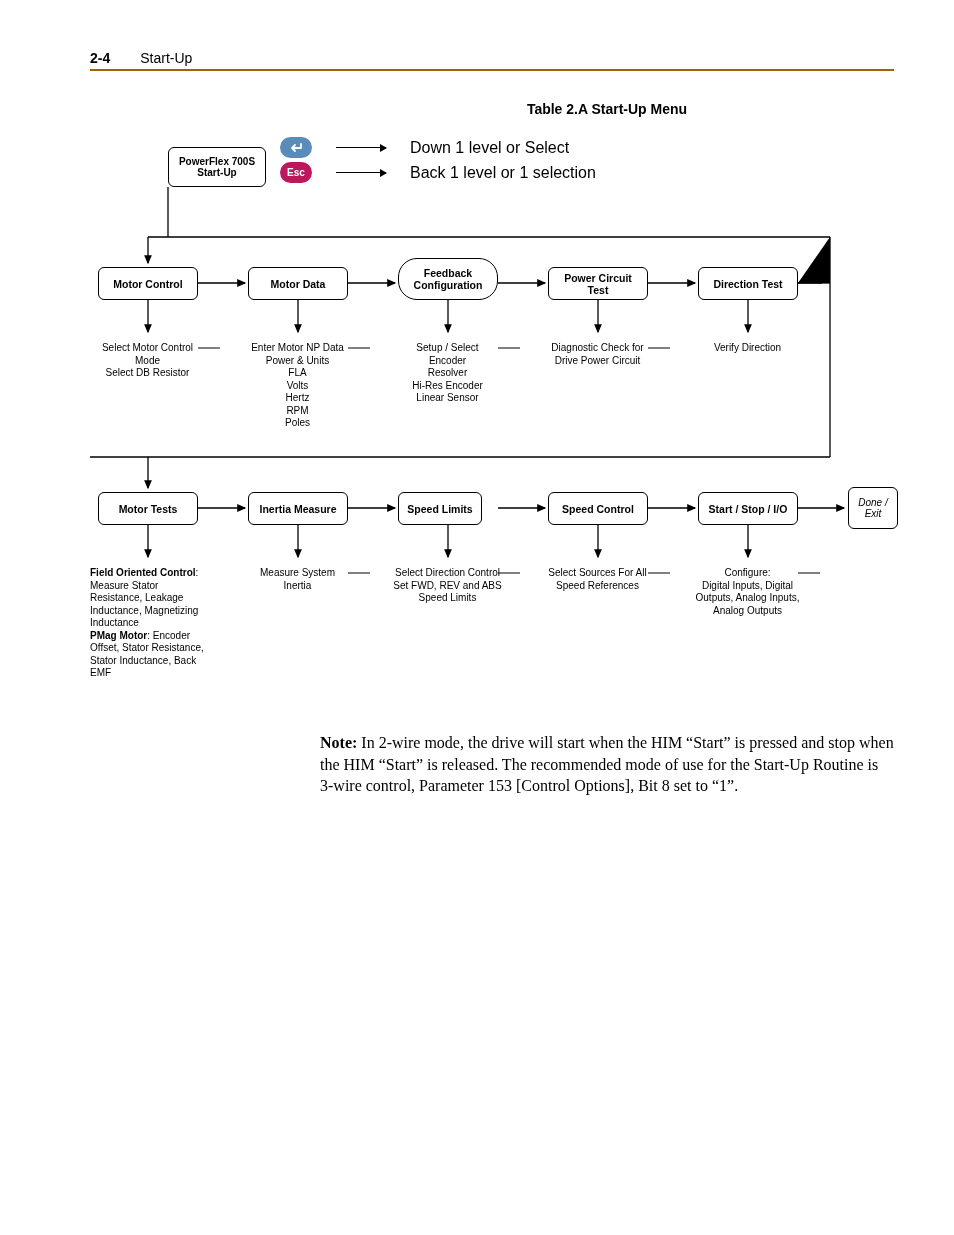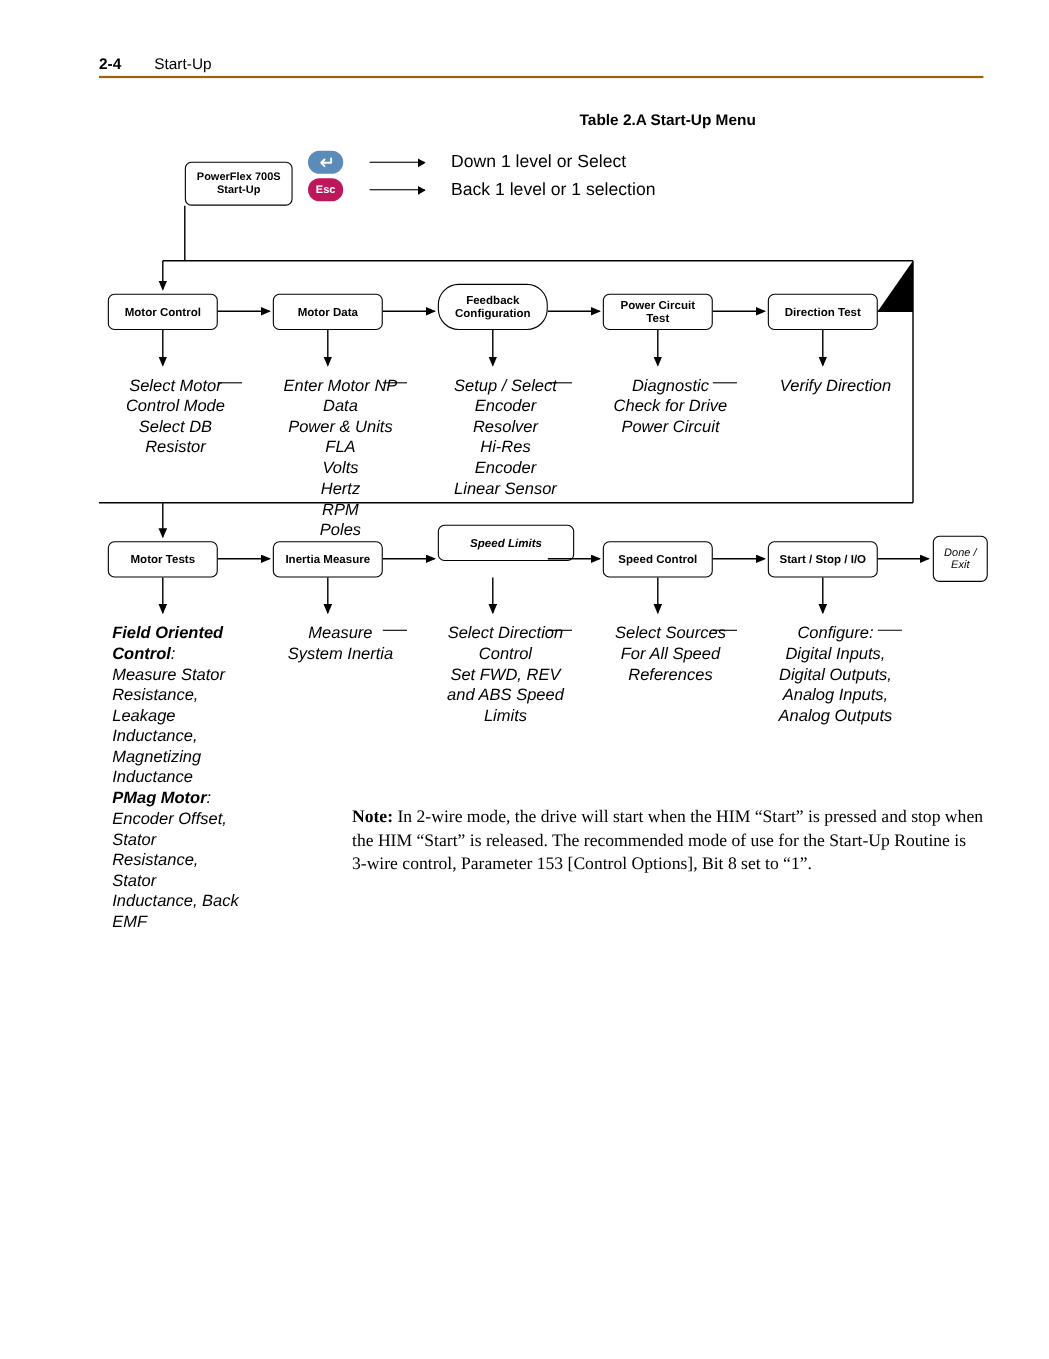--- a/index.html
+++ b/index.html
@@ -64,25 +64,23 @@
     border: 1.5px solid #000;
     border-radius: 6px;
     background: #fff;
     display: flex; align-items: center; justify-content: center;
     text-align: center;
     font-size: 10.5px; font-weight: bold;
     padding: 4px 6px;
   }
   .desc-text {
     position: absolute;
-    font-size: 15px;
-    font-style: italic;
+    font-size: 10px;
     text-align: center;
     line-height: 1.25;
-    margin-left: 12px;
   }
   .desc-text .bold { font-weight: bold; }
   .note-block {
     margin-left: 230px;
     margin-top: 15px;
     font-family: 'Times New Roman', Times, serif;
     font-size: 16px;
     line-height: 1.35;
   }
   .note-label { font-weight: bold; }
@@ -157,21 +155,21 @@
 Linear Sensor</span></div>
   <div class="desc-text" style="left:455px; top:205px; width:105px;"><span style="white-space:pre-line;">Diagnostic Check for Drive Power Circuit</span></div>
   <div class="desc-text" style="left:605px; top:205px; width:105px;"><span style="white-space:pre-line;">Verify Direction</span></div>
 
   <div class="node-box" style="left:8px; top:355px; width:100px; height:33px;">
       <span>Motor Tests</span>
     </div>
   <div class="node-box" style="left:158px; top:355px; width:100px; height:33px;">
       <span>Inertia Measure</span>
     </div>
-  <div class="node-box" style="left:308px; top:340px; width:124px; height:33px;font-style:italic;">
+  <div class="node-box" style="left:308px; top:355px; width:84px; height:33px;">
       <span>Speed Limits</span>
     </div>
   <div class="node-box" style="left:458px; top:355px; width:100px; height:33px;">
       <span>Speed Control</span>
     </div>
   <div class="node-box" style="left:608px; top:355px; width:100px; height:33px;">
       <span>Start / Stop / I/O</span>
     </div>
   <div class="node-box" style="left:758px; top:350px; width:50px; height:42px; font-size:10px; font-style:italic; font-weight:normal;">
       <span style="white-space:pre-line;">Done / Exit</span>

